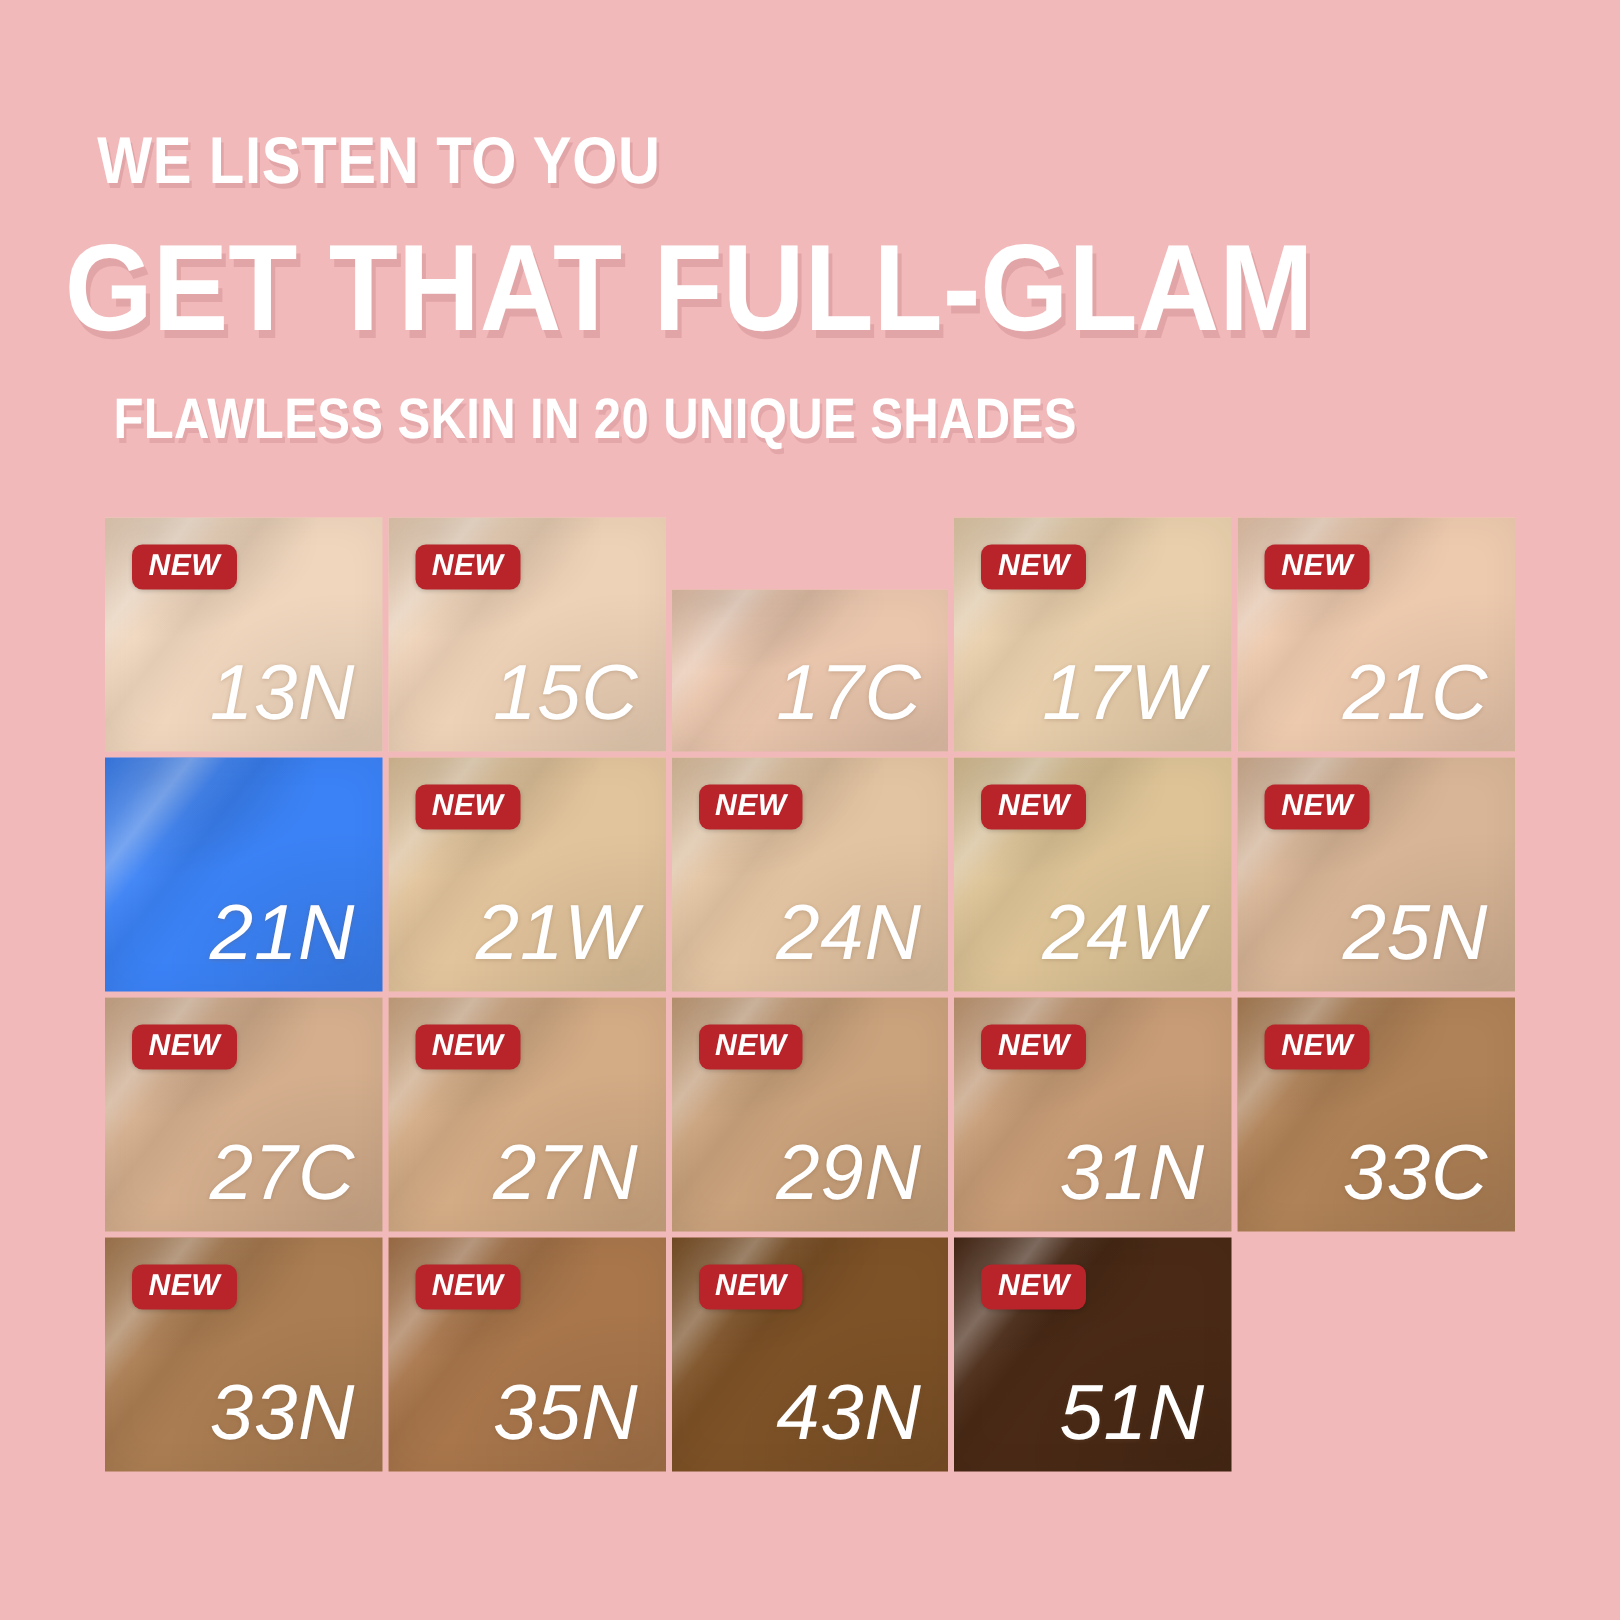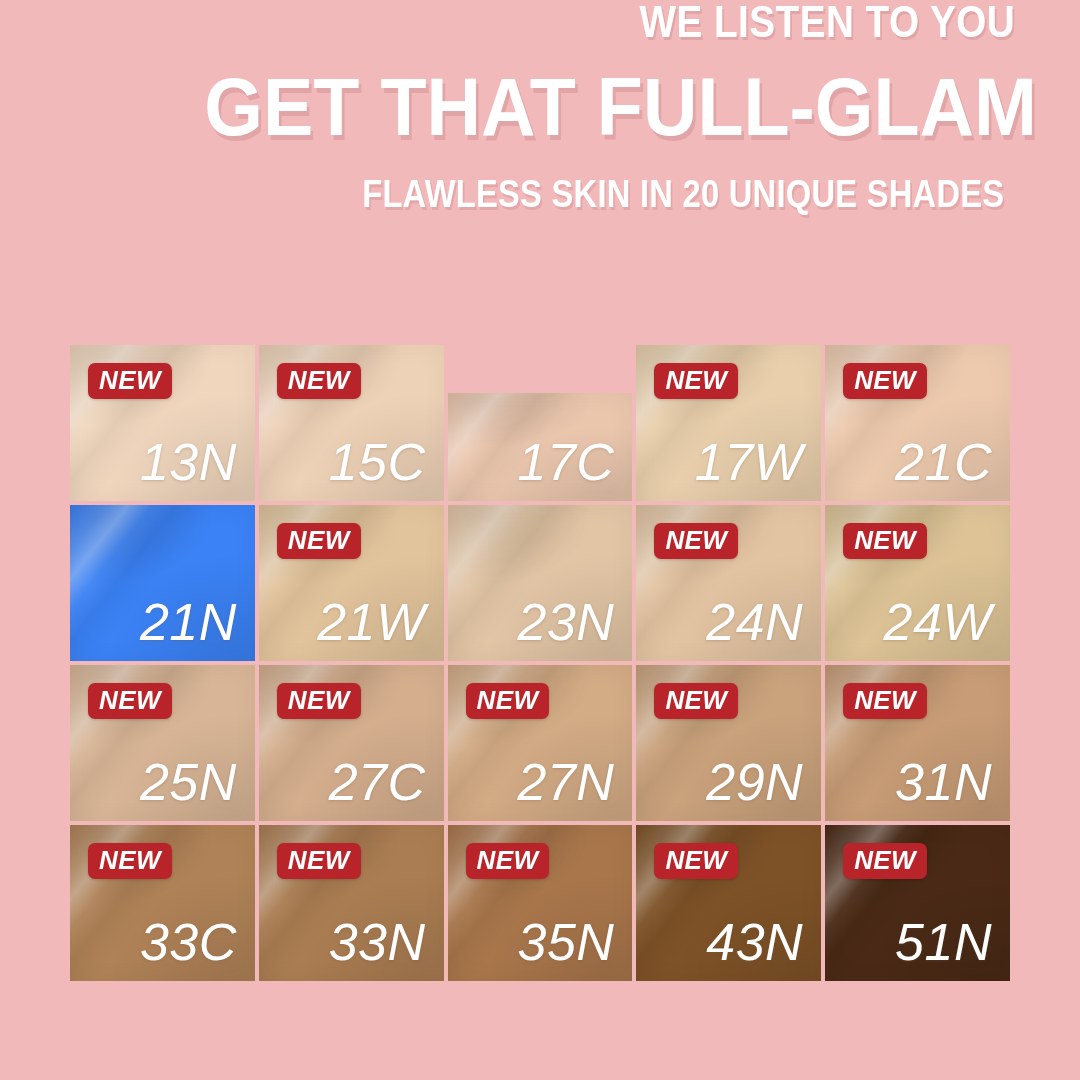--- a/index.html
+++ b/index.html
@@ -16,21 +16,22 @@
     font-family:"Liberation Sans", sans-serif;
     position:relative;
   }
 
   
   .header {
     position:absolute;
     left:0;
     top:0;
     width:1080px;
-    text-align:right;
+    padding-top:86px;
+    text-align:left;
   }
 
   .eyebrow {
     color:#ffffff;
     font-weight:bold;
     font-size:44px;
     letter-spacing:0.5px;
     line-height:1.02;
     transform:scaleX(0.88);
     text-shadow:2px 3px 0 rgba(214,150,152,0.55);
@@ -111,21 +112,21 @@
     box-shadow:inset 0 0 26px rgba(0,0,0,0.055);
     pointer-events:none;
   }
 
   .badge {
     position:absolute;
     left:18px;
     top:18px;
     background:#b9242a;
     color:#ffffff;
-    font-size:26px;
+    font-size:20px;
     font-weight:bold;
     font-style:italic;
     letter-spacing:0.4px;
     padding:4px 11px 5px 11px;
     border-radius:7px;
     line-height:1.05;
     z-index:3;
     box-shadow:0 1px 3px rgba(0,0,0,0.18);
   }
 
@@ -172,23 +173,20 @@
       <div class="badge" style="background: rgb(185, 36, 42); color: rgb(255, 255, 255);">NEW</div>
       <div class="shade-label">21C</div>
     </div>
     <div class="swatch" style="background-color: #3b82f6;">
       <div class="shade-label">21N</div>
     </div>
     <div class="swatch" style="background-color: rgb(226, 196, 156);">
       <div class="badge" style="background: rgb(185, 36, 42); color: rgb(255, 255, 255);">NEW</div>
       <div class="shade-label">21W</div>
     </div>
-    <div class="swatch" style="background-color: rgb(226, 197, 165);">
-      <div class="shade-label">23N</div>
-    </div>
     <div class="swatch" style="background-color: rgb(227, 196, 162);">
       <div class="badge" style="background: rgb(185, 36, 42); color: rgb(255, 255, 255);">NEW</div>
       <div class="shade-label">24N</div>
     </div>
     <div class="swatch" style="background-color: rgb(221, 195, 150);">
       <div class="badge" style="background: rgb(185, 36, 42); color: rgb(255, 255, 255);">NEW</div>
       <div class="shade-label">24W</div>
     </div>
     <div class="swatch" style="background-color: rgb(216, 181, 150);">
       <div class="badge" style="background: rgb(185, 36, 42); color: rgb(255, 255, 255);">NEW</div>

